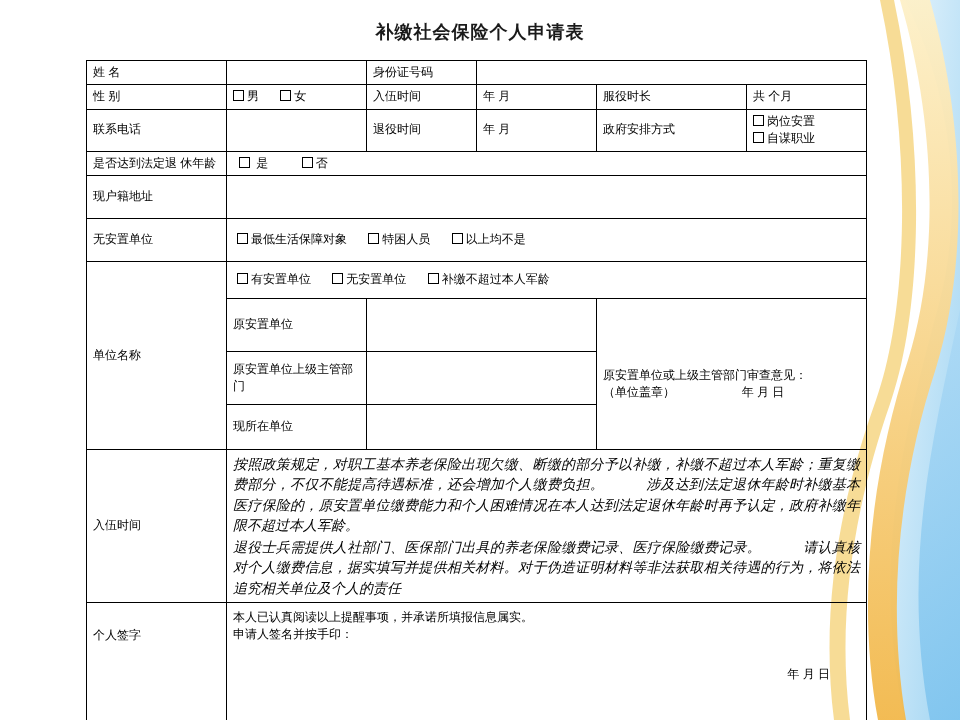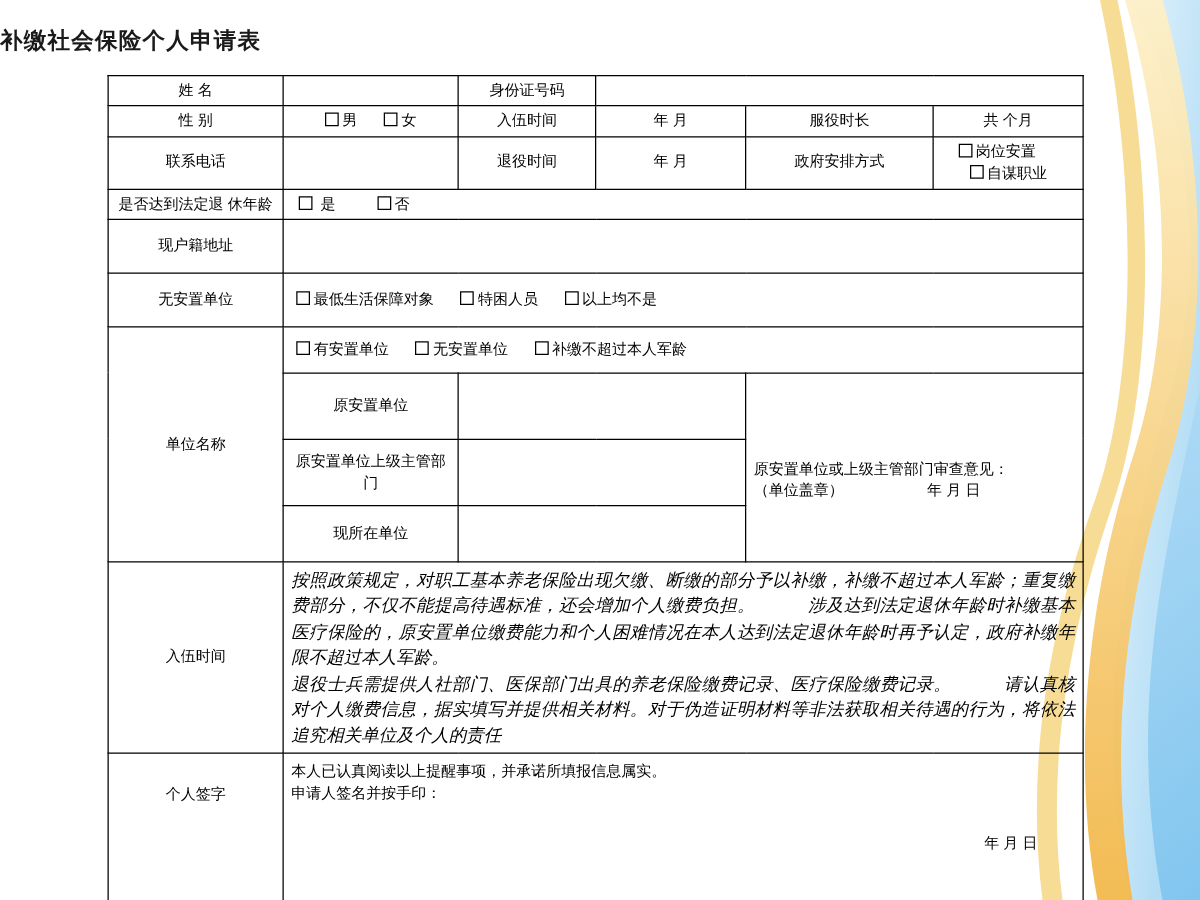--- a/index.html
+++ b/index.html
@@ -30,20 +30,21 @@
     z-index: 2;
     width: 960px;
     height: 720px;
   }
 
   .doc-title {
     position: absolute;
     top: 20px;
     left: 0;
     width: 960px;
+    text-align: center;
     font-size: 18px;
     font-weight: bold;
     color: #1a1a1a;
     letter-spacing: 1px;
   }
 
   table.form {
     position: absolute;
     top: 60px;
     left: 86px;
@@ -53,23 +54,23 @@
     font-size: 12px;
     color: #000;
     background: rgba(255,255,255,0.0);
   }
   table.form td {
     border: 1px solid #000;
     padding: 3px 6px;
     vertical-align: middle;
     line-height: 1.45;
   }
-  .c { text-align: center; }
+  .c { text-align: left; }
   .l { text-align: left; }
-  .lbl { text-align: center; }
+  .lbl { text-align: left; }
 
   .chk {
     display: inline-block;
     width: 9px;
     height: 9px;
     border: 1px solid #000;
     margin-right: 3px;
     vertical-align: -1px;
     background: #fff;
   }

